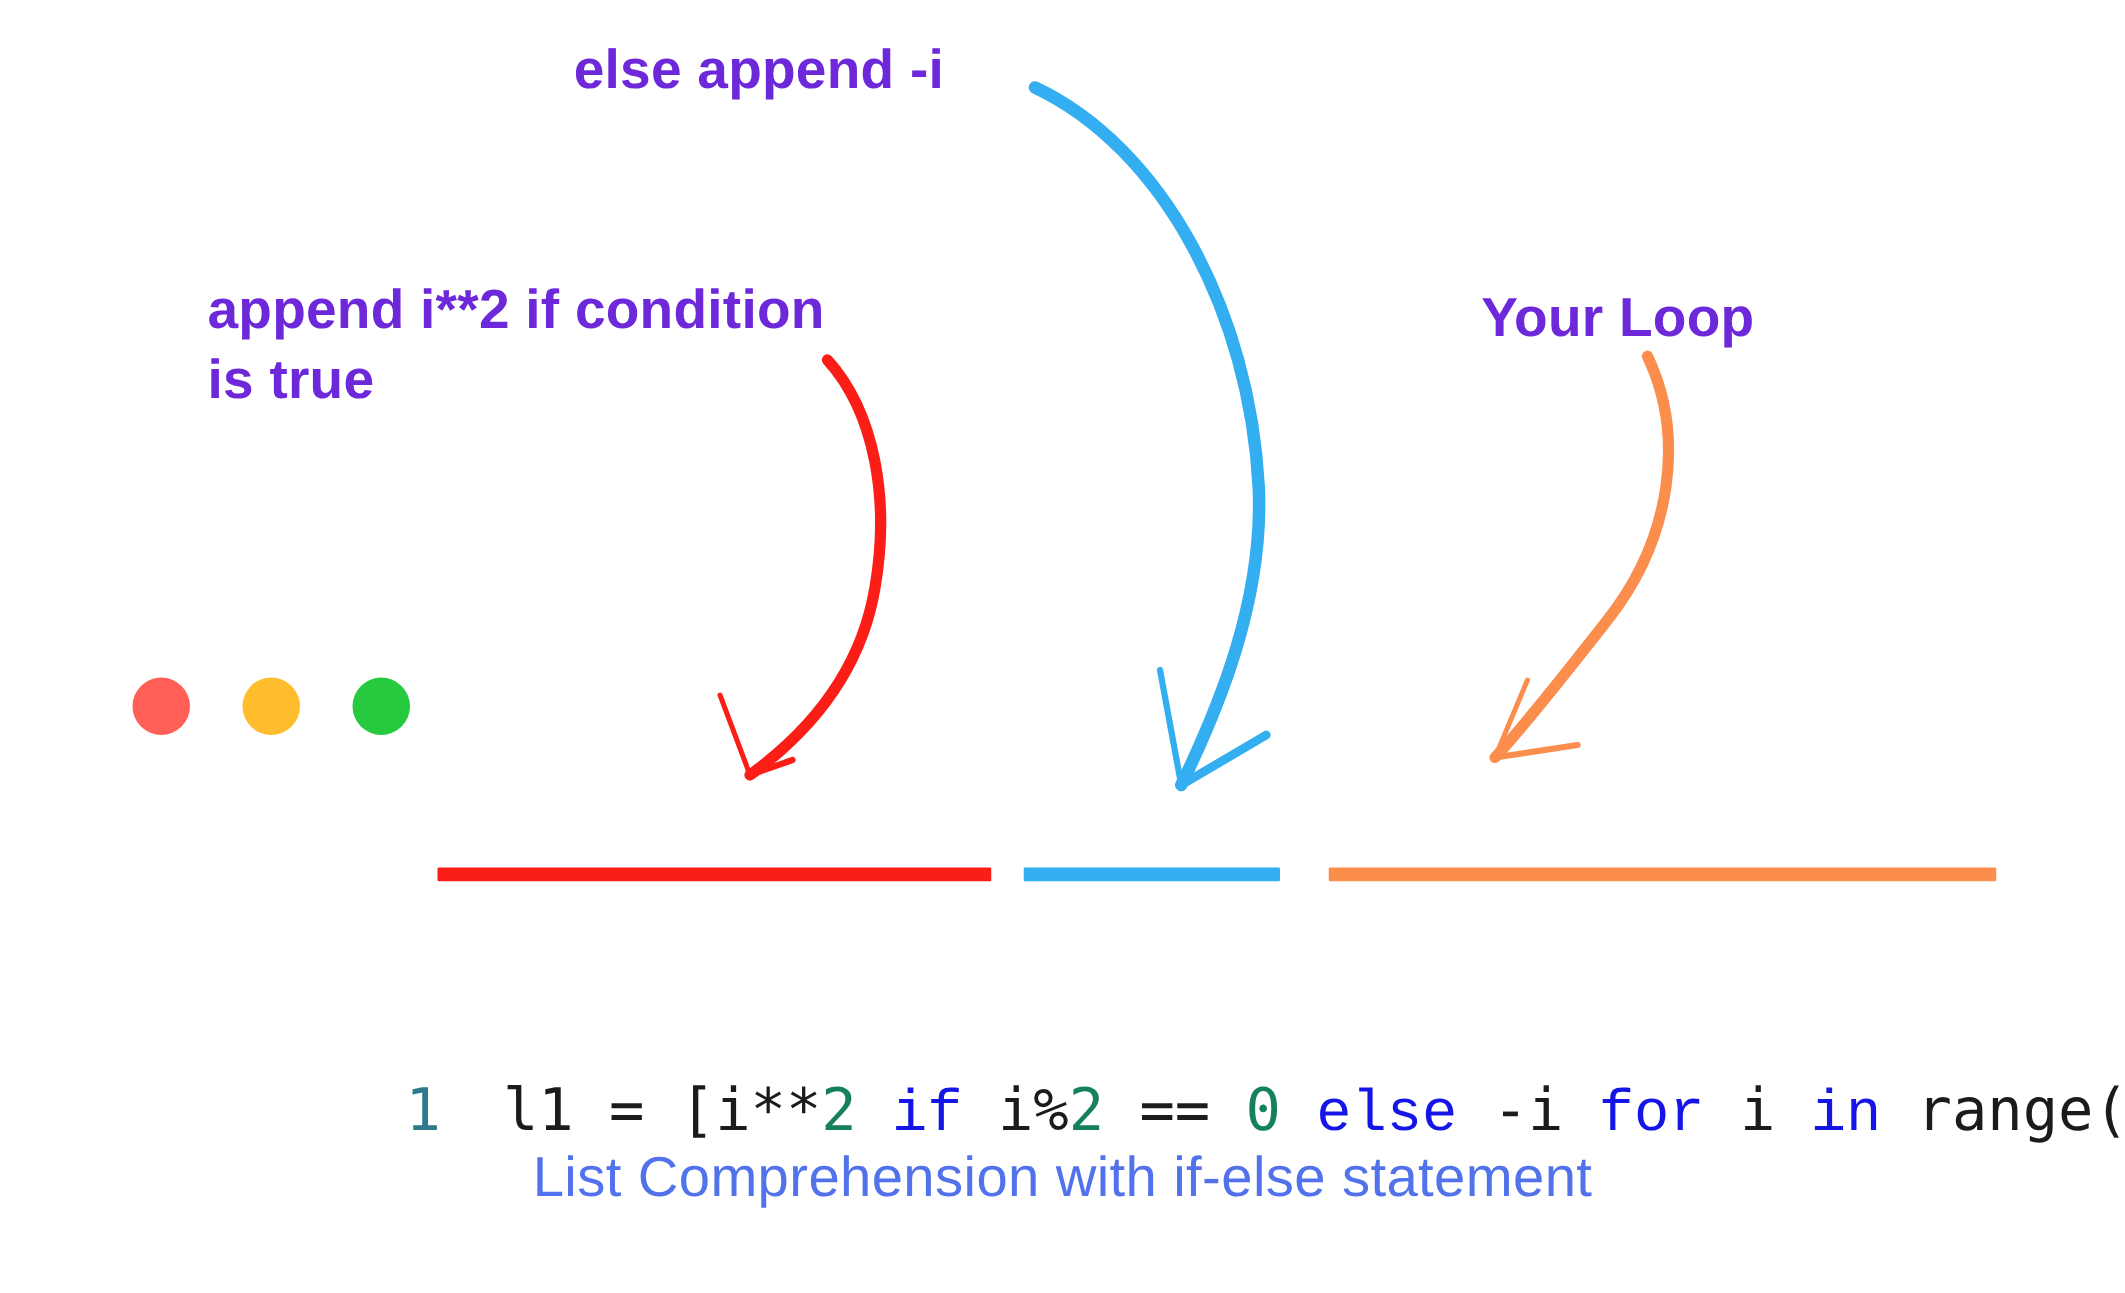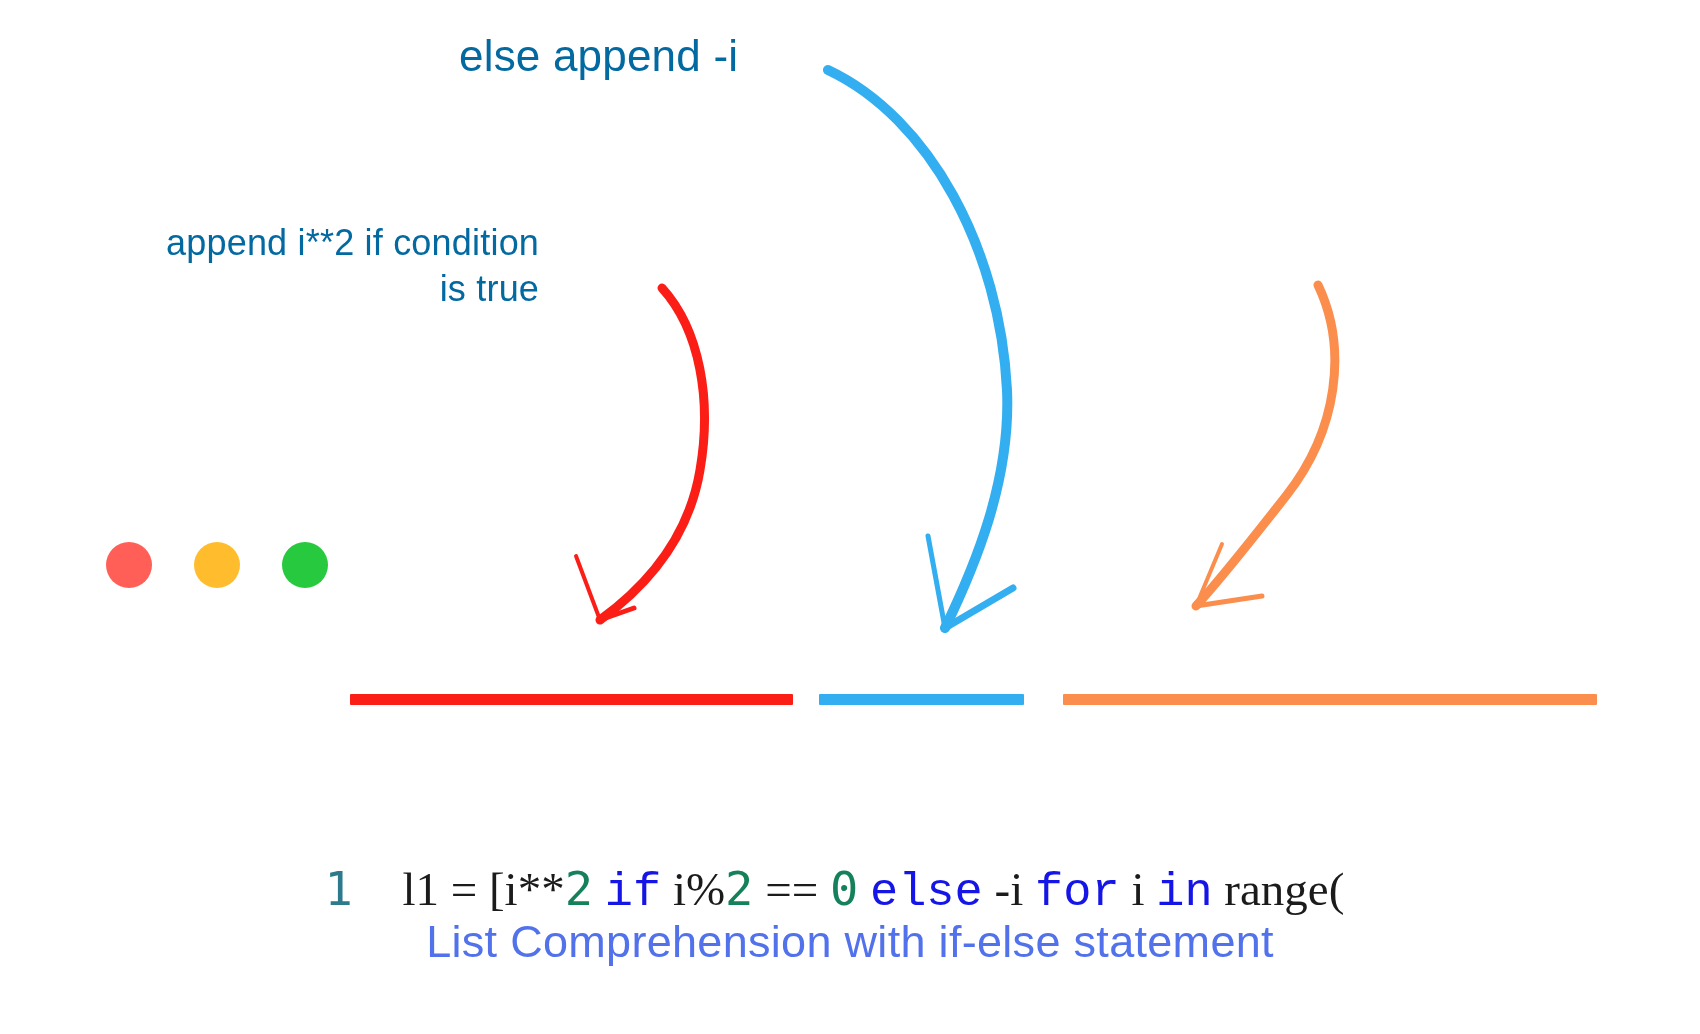--- a/index.html
+++ b/index.html
@@ -16,37 +16,36 @@
     position: relative;
     width: 1700px;
     height: 1034px;
     background: #ffffff;
     overflow: hidden;
   }
 
   
   .annot {
     position: absolute;
-    color: #0369a1;
+    color: #6d28d9;
     font-family: "Liberation Sans", sans-serif;
-    font-weight: 400;
+    font-weight: 700;
     letter-spacing: 0.2px;
     line-height: 1.28;
     white-space: pre-line;
-    text-align: right;
   }
   #annot-else {
     left: 459px;
     top: 28px;
     font-size: 44px;
   }
   #annot-append {
     left: 166px;
     top: 220px;
-    font-size: 36px;
+    font-size: 44px;
   }
   #annot-loop {
     left: 1185px;
     top: 227px;
     font-size: 44px;
   }
 
   
   #arrows {
     position: absolute;
@@ -91,21 +90,21 @@
     position: relative;
     height: 74px;
     display: block;
   }
   .gutter {
     display: inline-block;
     width: 78px;
     color: #2c7a8c;
     text-align: left;
   }
-  .tok-plain  { color: #1b1b1b; font-family: Liberation Serif, serif; }
+  .tok-plain  { color: #1b1b1b; }
   .tok-kw     { color: #1515e8; font-family: Liberation Mono, monospace; }
   .tok-num    { color: #15815a; }
 
   
   .underline {
     position: absolute;
     height: 11px;
     border-radius: 1px;
   }
   #ul-red    { left: 350px;  top: 694px; width: 443px; }
@@ -155,20 +154,21 @@
       <path d="M 1196 606 L 1222 544" fill="none" stroke="#fb8e4d" stroke-width="4" stroke-linecap="round"></path>
       <path d="M 1196 606 L 1262 596" fill="none" stroke="#fb8e4d" stroke-width="5" stroke-linecap="round"></path>
     </g>
   </svg>
 
   <div class="annot" id="annot-else">else append -i</div>
 
   <div class="annot" id="annot-append">append i**2 if condition
 is true</div>
 
+  <div class="annot" id="annot-loop">Your Loop</div>
 
   <div id="code-card">
 
     <div id="window-dots">
       <span class="dot" id="dot-close" style="background: rgb(255, 95, 86);"></span>
       <span class="dot" id="dot-min" style="background: rgb(255, 189, 46);"></span>
       <span class="dot" id="dot-max" style="background: rgb(39, 201, 63);"></span>
     </div>
 
     <div id="code-block">

